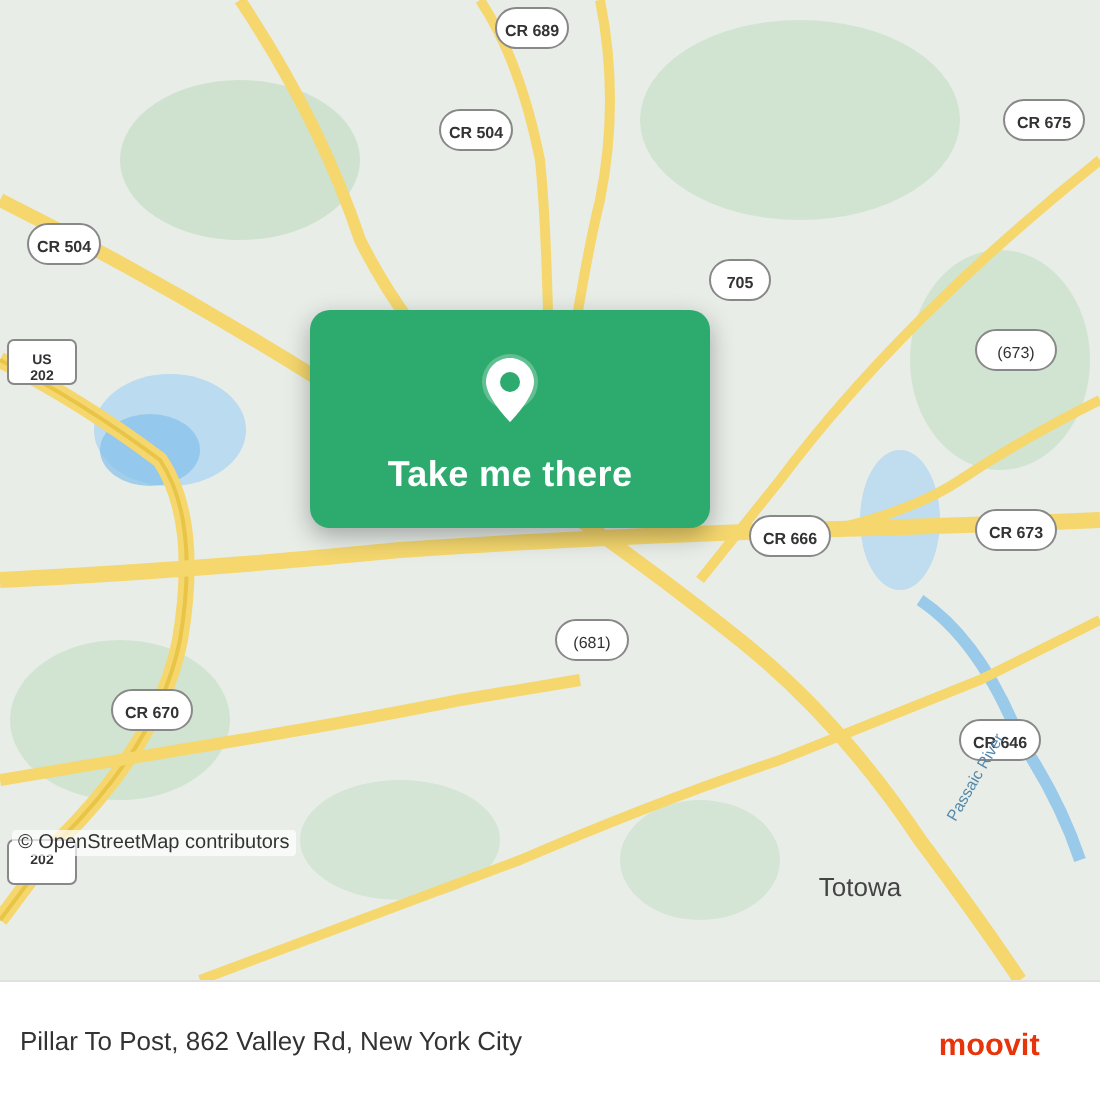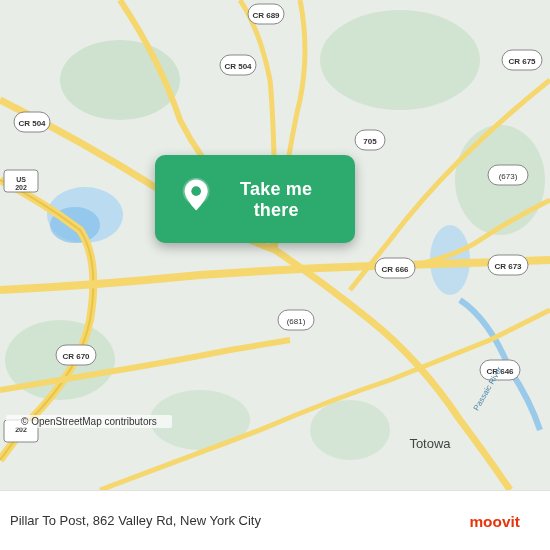--- a/index.html
+++ b/index.html
@@ -28,21 +28,21 @@
 
     
     #take-me-there-card {
       position: absolute;
       top: 155px;
       left: 155px;
       width: 200px;
       background-color: #2daa6e;
       border-radius: 10px;
       display: flex;
-      flex-direction: row;
+      flex-direction: column;
       align-items: center;
       padding: 18px 20px 16px;
       box-shadow: 0 4px 12px rgba(0,0,0,0.3);
       cursor: pointer;
     }
 
     #location-pin-icon {
       width: 44px;
       height: 44px;
       margin-bottom: 10px;
@@ -85,21 +85,21 @@
     }
 
     
     #osm-attribution {
       position: absolute;
       bottom: 62px;
       left: 6px;
       font-size: 10px;
       color: #333;
       background: rgba(255,255,255,0.7);
-      padding: 1px 15px;
+      padding: 1px 3px;
       border-radius: 2px;
     }
   </style>
 </head>
 <body>
 
 <div id="map-container">
   
   <svg id="map-svg" viewBox="0 0 550 490" xmlns="http://www.w3.org/2000/svg">
 

